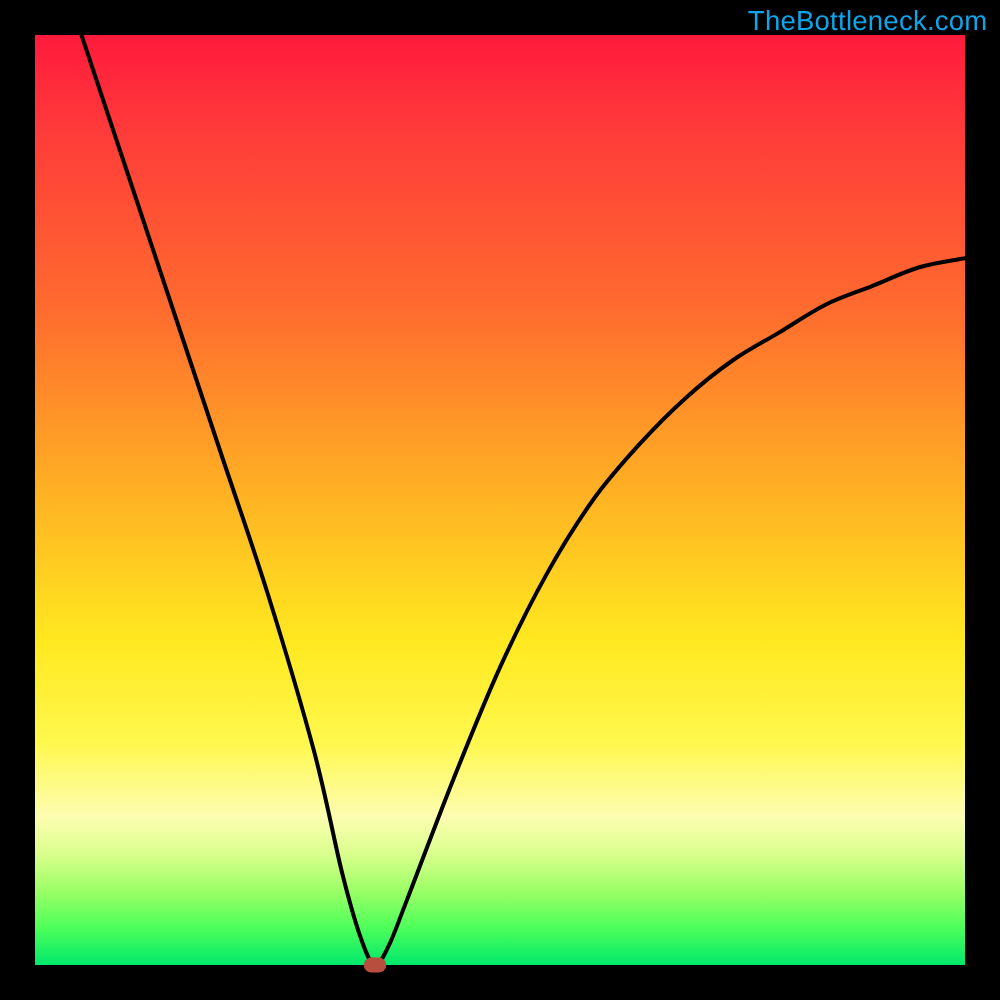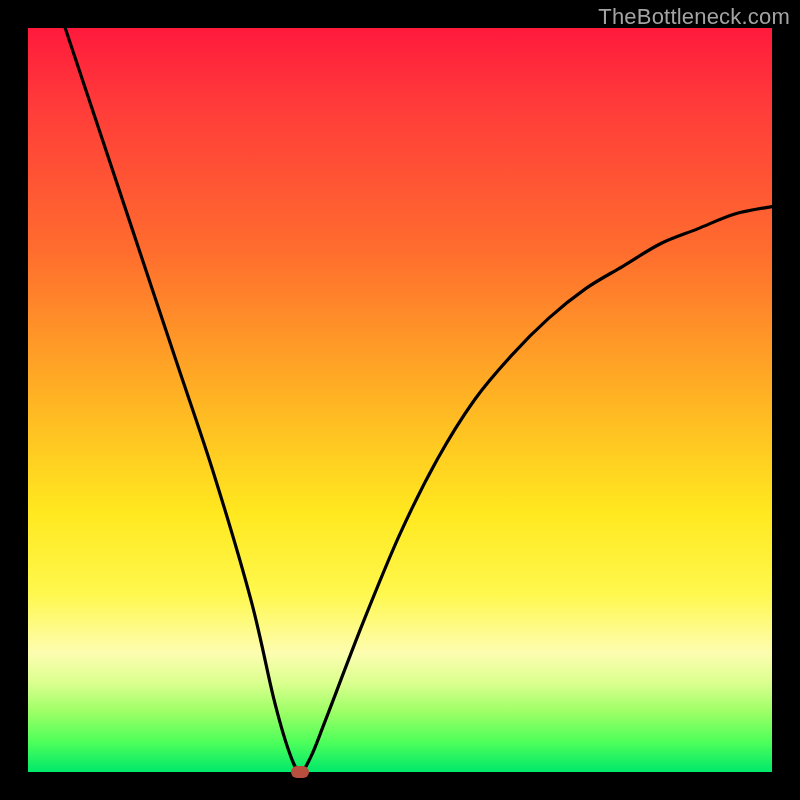--- a/index.html
+++ b/index.html
@@ -32,21 +32,21 @@
       #fdfdb0 84%,
       #dbff8e 88%,
       #9cff66 92%,
       #4dff5a 96%,
       #00e86b 100%);
   }
   .watermark {
     position: absolute;
     top: 4px;
     right: 10px;
-    color: #a3a3a3;
+    color: #0ea5e9;
     font-size: 22px;
     font-weight: 500;
     letter-spacing: 0.2px;
     user-select: none;
   }
   .curve {
     position: absolute;
     left: 0;
     top: 0;
     width: 744px;

